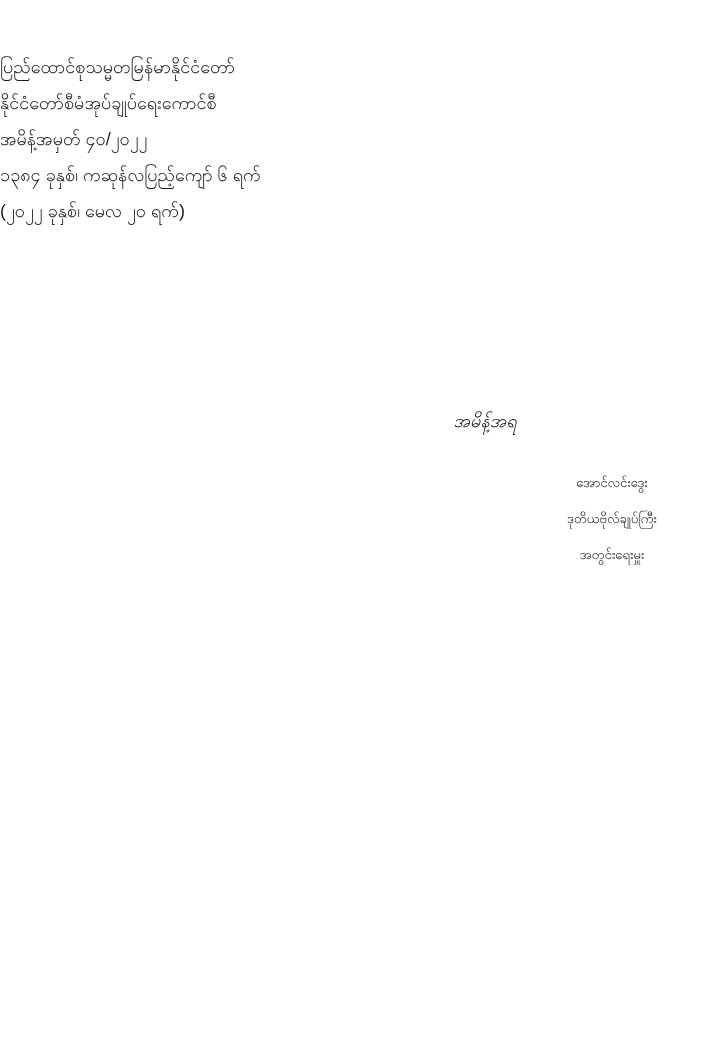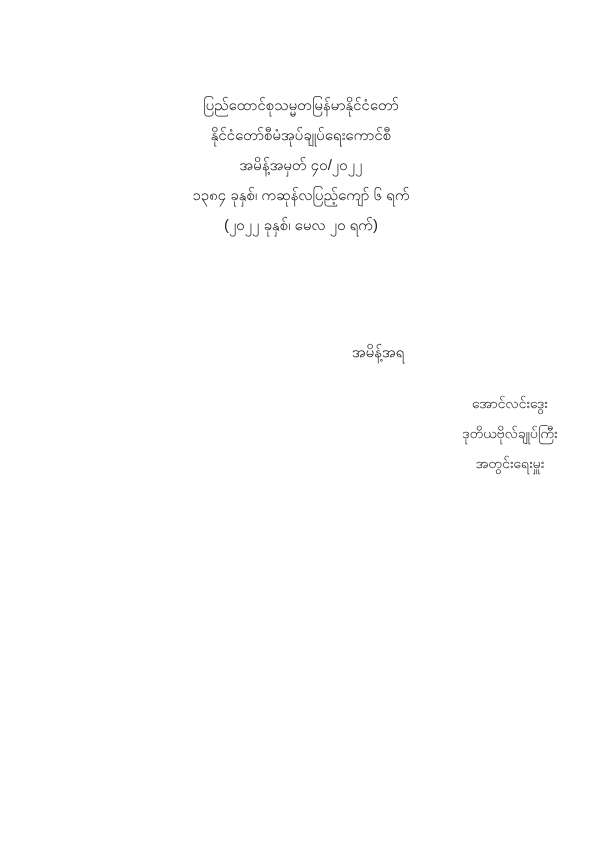--- a/index.html
+++ b/index.html
@@ -18,25 +18,24 @@
   .page {
     position: absolute;
     inset: 0;
     background: #ffffff;
   }
   .doc-header {
     position: absolute;
     top: 42px;
     left: 0;
     right: 0;
-    text-align: center;
+    text-align: left;
     font-size: 15px;
     line-height: 30px;
     white-space: nowrap;
-    margin-top: 48px;
   }
   .doc-body {
     position: absolute;
     top: 194px;
     left: 48px;
     width: 540px;
     font-size: 15px;
     line-height: 33px;
   }
   .doc-body .line1 {
@@ -44,32 +43,33 @@
     text-align: justify;
     text-align-last: justify;
   }
   .doc-body .line2 {
     text-align: justify;
     text-align-last: left;
   }
   .by-order {
     position: absolute;
     top: 341px;
-    left: 352px;
+    left: 378px;
     font-size: 15px;
     line-height: 22px;
     white-space: nowrap;
+    font-style: italic;
   }
   .signature-block {
     position: absolute;
     top: 388px;
     left: 425px;
     width: 170px;
     text-align: center;
-    font-size: 14px;
+    font-size: 11px;
     line-height: 30px;
   }
   .sig-line {
     white-space: nowrap;
   }
 </style>
 </head>
 <body>
 
 <div class="page">

